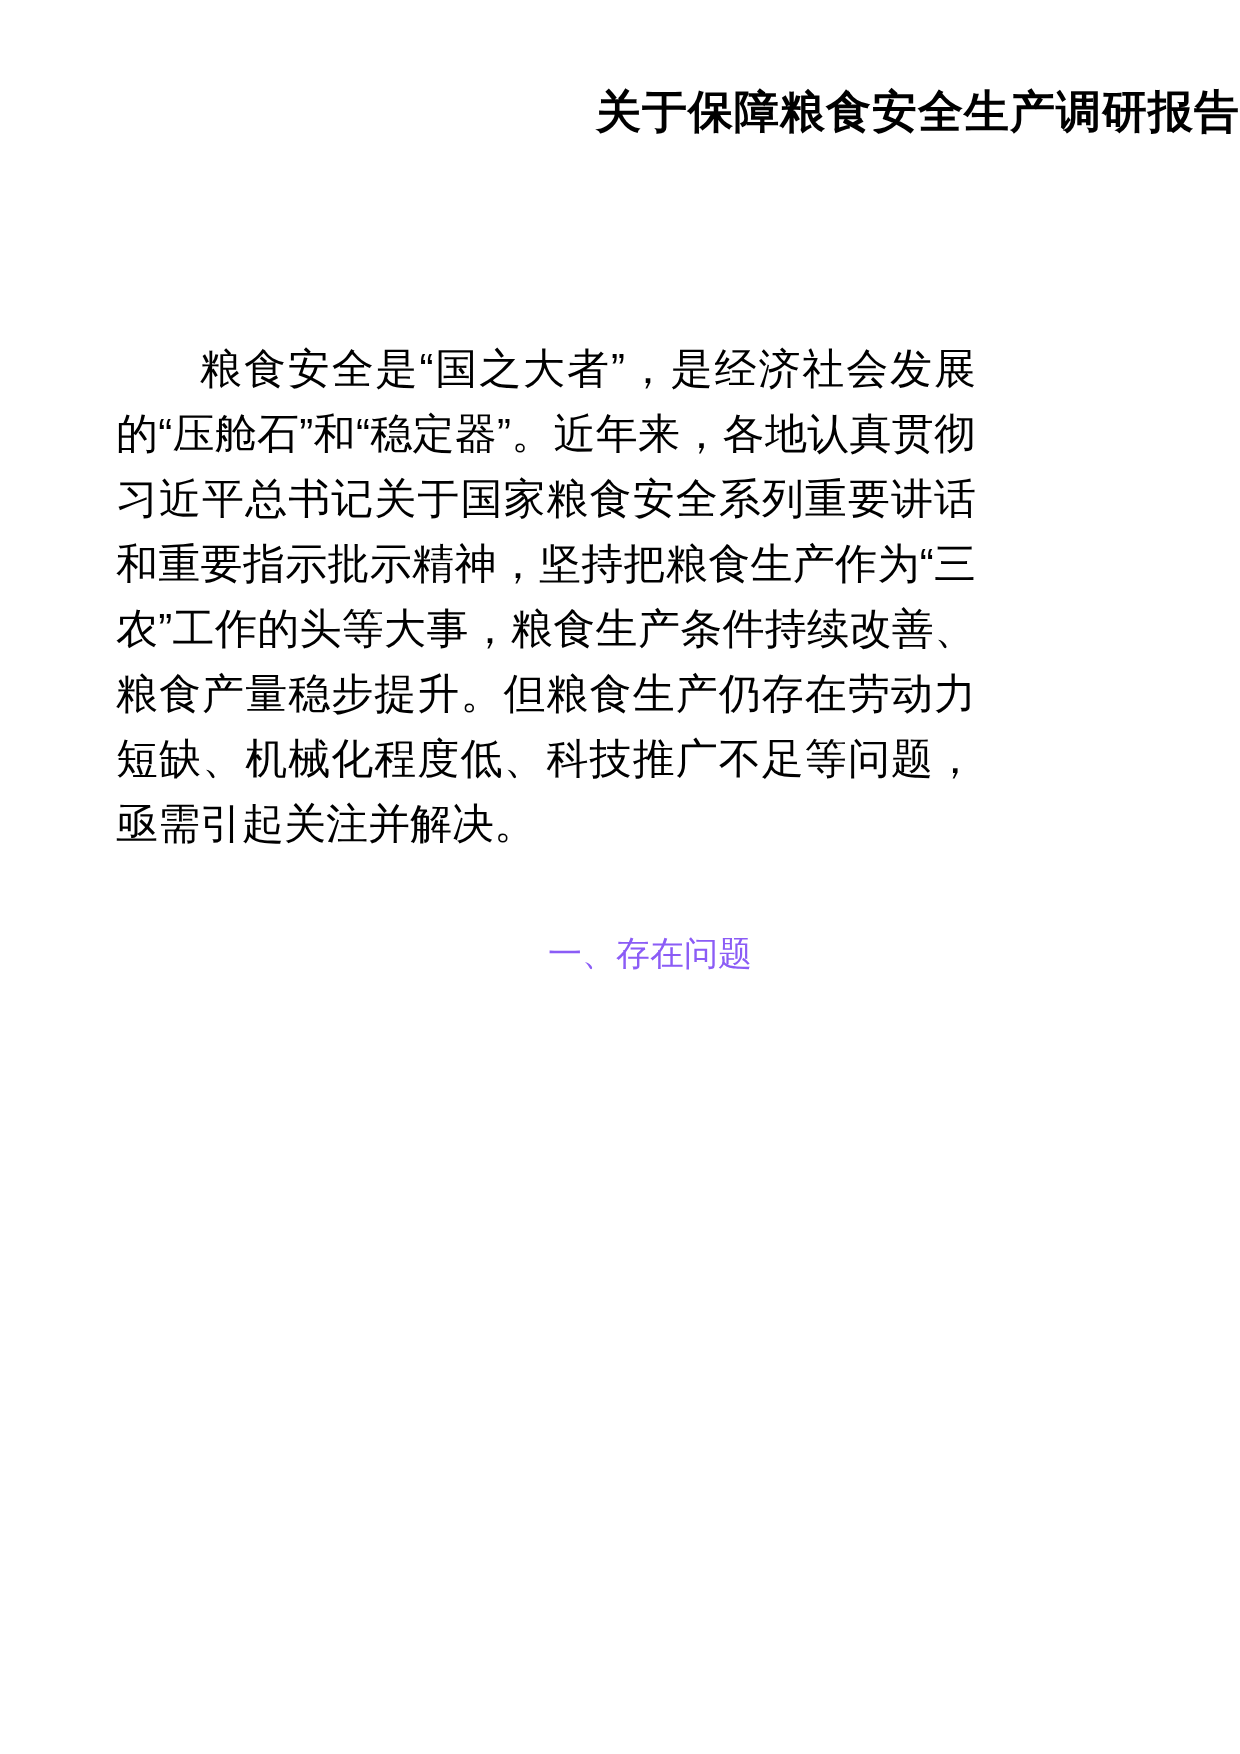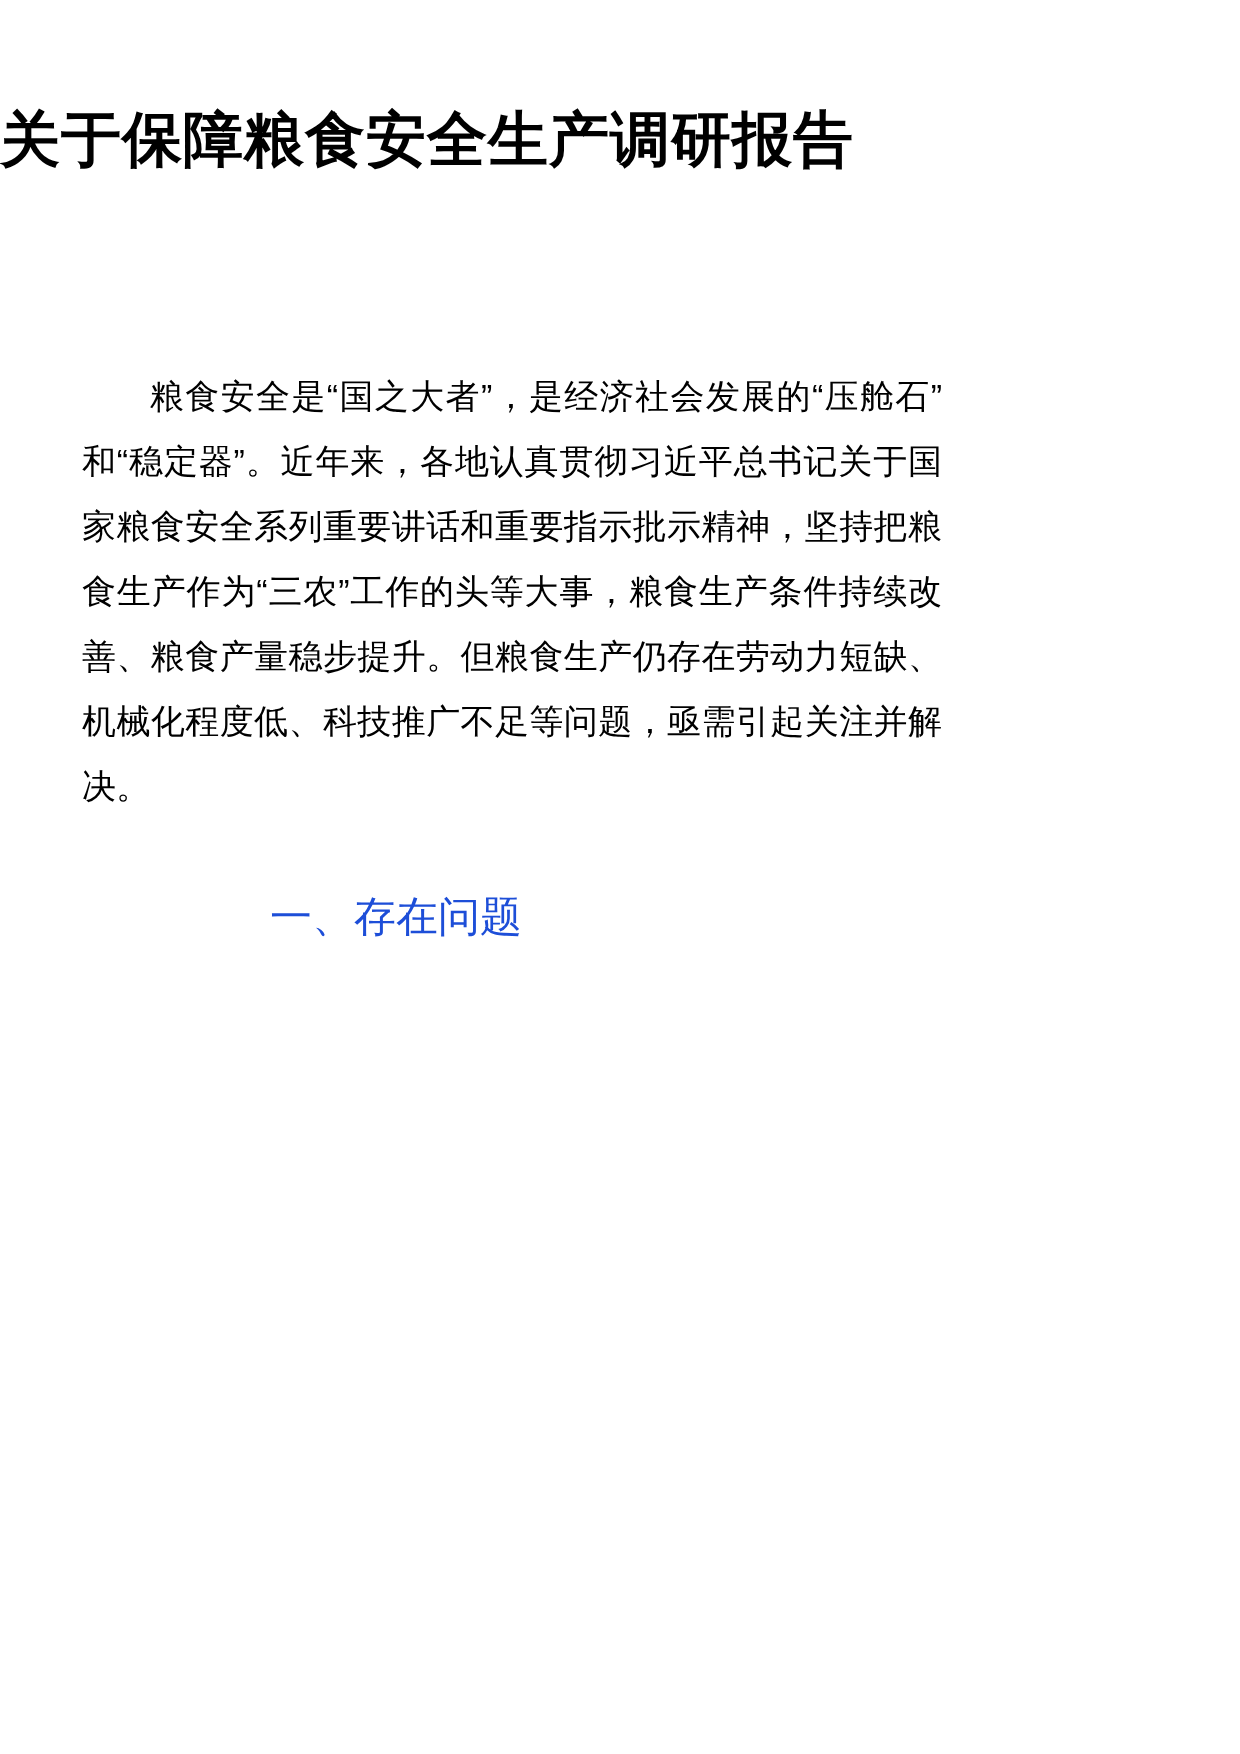--- a/index.html
+++ b/index.html
@@ -10,50 +10,50 @@
   .page {
     position: relative;
     width: 1240px;
     height: 1754px;
     background: #ffffff;
     overflow: hidden;
     font-family: "Liberation Sans", sans-serif;
     color: #000000;
   }
   .doc-title {
-    margin: 110px 0 194px 0;
+    margin: 82px 0 194px 0;
     padding: 0;
-    text-align: left;
-    font-size: 60px;
+    text-align: right;
+    font-size: 45px;
     line-height: 60px;
     font-weight: 800;
     letter-spacing: 1px;
     color: #000000;
   }
   .body-para {
-    margin: 0 194px 0 82px;
+    margin: 0 194px 0 116px;
     width: 860px;
-    font-size: 34px;
+    font-size: 42px;
     line-height: 65px;
     font-weight: 400;
     text-align: justify;
     text-indent: 2em;
     letter-spacing: 0;
     word-break: normal;
     color: #000000;
   }
   .section-heading {
     margin: 65px 194px 0 186px;
     width: 860px;
-    font-size: 42px;
+    font-size: 34px;
     line-height: 65px;
     font-weight: 400;
     text-indent: 2em;
-    text-align: left;
-    color: #1d4ed8;
+    text-align: center;
+    color: #8b5cf6;
   }
   .spaced {
     margin-top: 65px;
   }
 </style>
 </head>
 <body>
 
 <div class="page">
   <h1 class="doc-title">关于保障粮食安全生产调研报告</h1>

